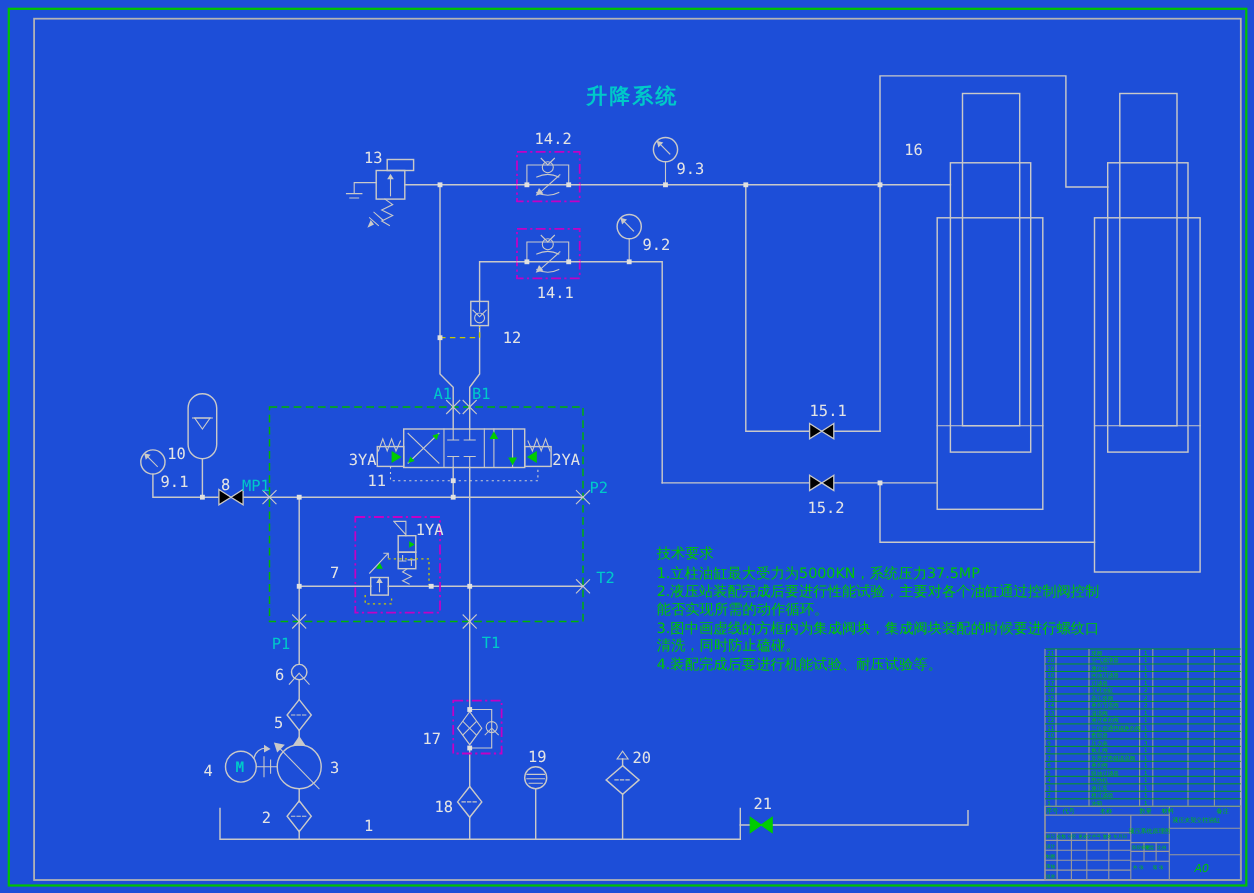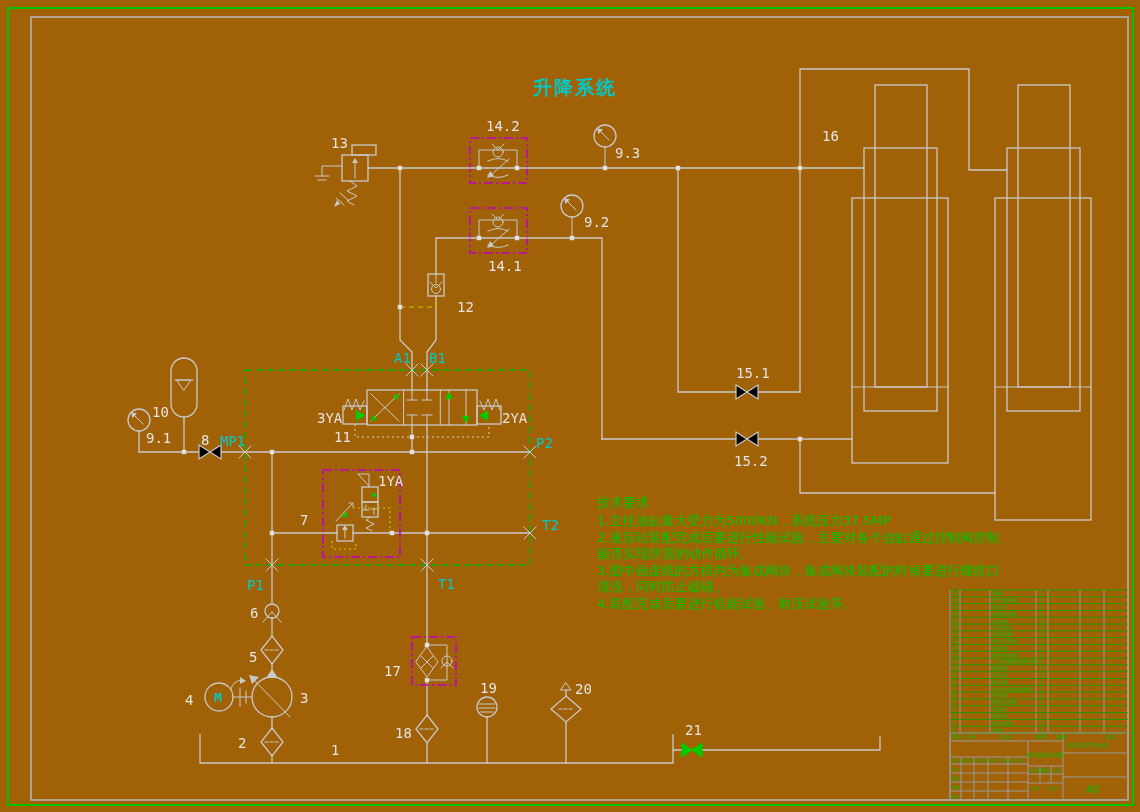--- a/index.html
+++ b/index.html
@@ -1,16 +1,16 @@
 <!DOCTYPE html>
 <html><head>
 <meta charset="utf-8">
 <style>
   html,body{margin:0;padding:0;background:#000;}
-  .stage{position:relative;width:1140px;height:812px;background:#a16207;overflow:hidden;}
+  .stage{position:relative;width:1140px;height:812px;background:#1d4ed8;overflow:hidden;}
   svg{display:block}
   .w{stroke:#c9c9c9;stroke-width:1.3;fill:none;stroke-linecap:square}
   .thin{stroke-width:1}
   .wf{fill:#c9c9c9;stroke:none}
   .hollow{fill:#000;stroke:#c9c9c9;stroke-width:1.2}
   .gb{stroke:#00b400;stroke-width:1.3;fill:none;stroke-dasharray:7 4}
   .gline{stroke:#00a800;stroke-width:0.8}
   .m{stroke:#c400c4;stroke-width:1.6;fill:none;stroke-dasharray:9 3 2 3}
   .y{stroke:#c9c900;stroke-width:1.2;fill:none;stroke-d:none;stroke-dasharray:5 4}
   .ydot{stroke:#c9c900;stroke-width:1.2;fill:none;stroke-dasharray:2 3}

